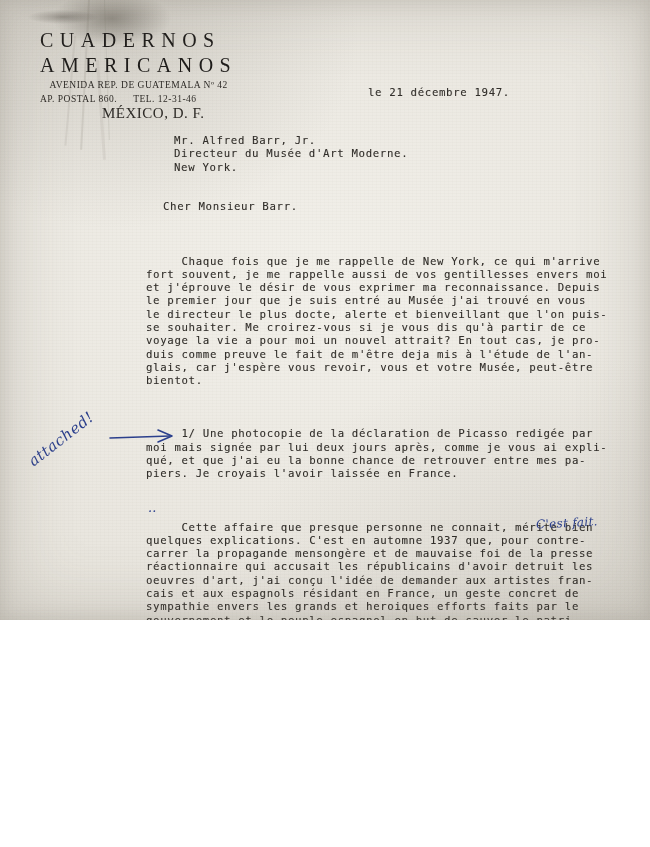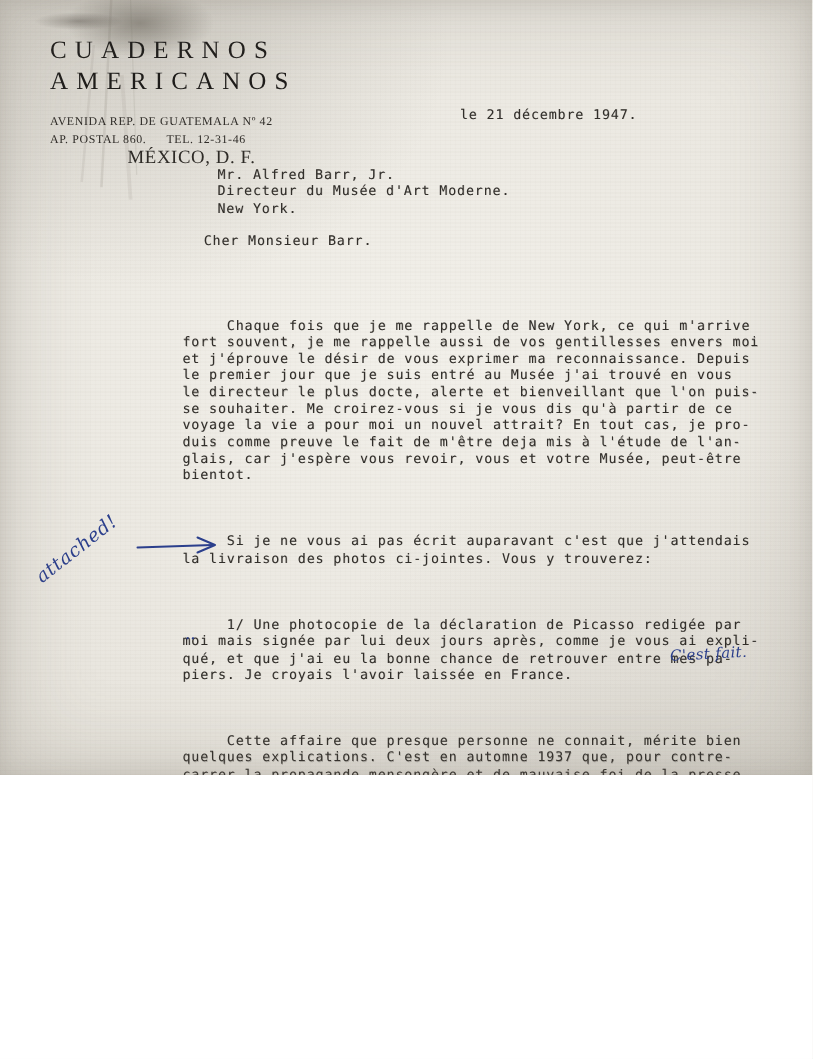--- a/index.html
+++ b/index.html
@@ -79,21 +79,21 @@
     white-space: nowrap;
   }
   .lh-line {
     font-family: "Liberation Serif", serif;
     font-size: 9.5px;
     letter-spacing: 0.5px;
     line-height: 14px;
     color: #2e2b27;
     white-space: nowrap;
   }
-  .lh-line.indent1 { margin-top: 13px; }
+  .lh-line.indent1 { margin-top: 0; text-align: center; }
   .lh-line .tel { margin-left: 16px; }
   .lh-city {
     font-family: "Liberation Serif", serif;
     font-size: 15px;
     letter-spacing: 0.5px;
     line-height: 14px;
     color: #2e2b27;
     margin-left: 62px;
     white-space: nowrap;
   }
@@ -104,21 +104,21 @@
     color: #312e2a;
     font-family: "DejaVu Sans Mono", monospace;
     font-size: 10.6px;
     letter-spacing: 0.72px;
     line-height: 13.3px;
     white-space: pre;
     text-shadow: 0.35px 0.25px 0 rgba(60,56,50,0.30);
   }
   .date { left: 368px; top: 70px; margin-top: 16px; }
   .addressee { left: 174px; top: 134px; }
-  .salutation { left: 163px; top: 187px; }
+  .salutation { left: 163px; top: 200px; }
   .body { left: 146px; top: 228px; }
   .body p { margin: 0 0 13.3px 0; }
   .body p:last-child { margin-bottom: 0; }
 
   
   .hand {
     position: absolute;
     color: #2b3f8c;
     font-family: "DejaVu Serif", serif;
     font-style: italic;
@@ -185,22 +185,20 @@
     <p>     Chaque fois que je me rappelle de New York, ce qui m'arrive
 fort souvent, je me rappelle aussi de vos gentillesses envers moi
 et j'éprouve le désir de vous exprimer ma reconnaissance. Depuis
 le premier jour que je suis entré au Musée j'ai trouvé en vous
 le directeur le plus docte, alerte et bienveillant que l'on puis-
 se souhaiter. Me croirez-vous si je vous dis qu'à partir de ce
 voyage la vie a pour moi un nouvel attrait? En tout cas, je pro-
 duis comme preuve le fait de m'être deja mis à l'étude de l'an-
 glais, car j'espère vous revoir, vous et votre Musée, peut-être
 bientot.</p>
-    <p>     Si je ne vous ai pas écrit auparavant c'est que j'attendais
-la livraison des photos ci-jointes. Vous y trouverez:</p>
     <p>     1/ Une photocopie de la déclaration de Picasso redigée par
 moi mais signée par lui deux jours après, comme je vous ai expli-
 qué, et que j'ai eu la bonne chance de retrouver entre mes pa-
 piers. Je croyais l'avoir laissée en France.</p>
     <p>     Cette affaire que presque personne ne connait, mérite bien
 quelques explications. C'est en automne 1937 que, pour contre-
 carrer la propagande mensongère et de mauvaise foi de la presse
 réactionnaire qui accusait les républicains d'avoir detruit les
 oeuvres d'art, j'ai conçu l'idée de demander aux artistes fran-
 cais et aux espagnols résidant en France, un geste concret de

